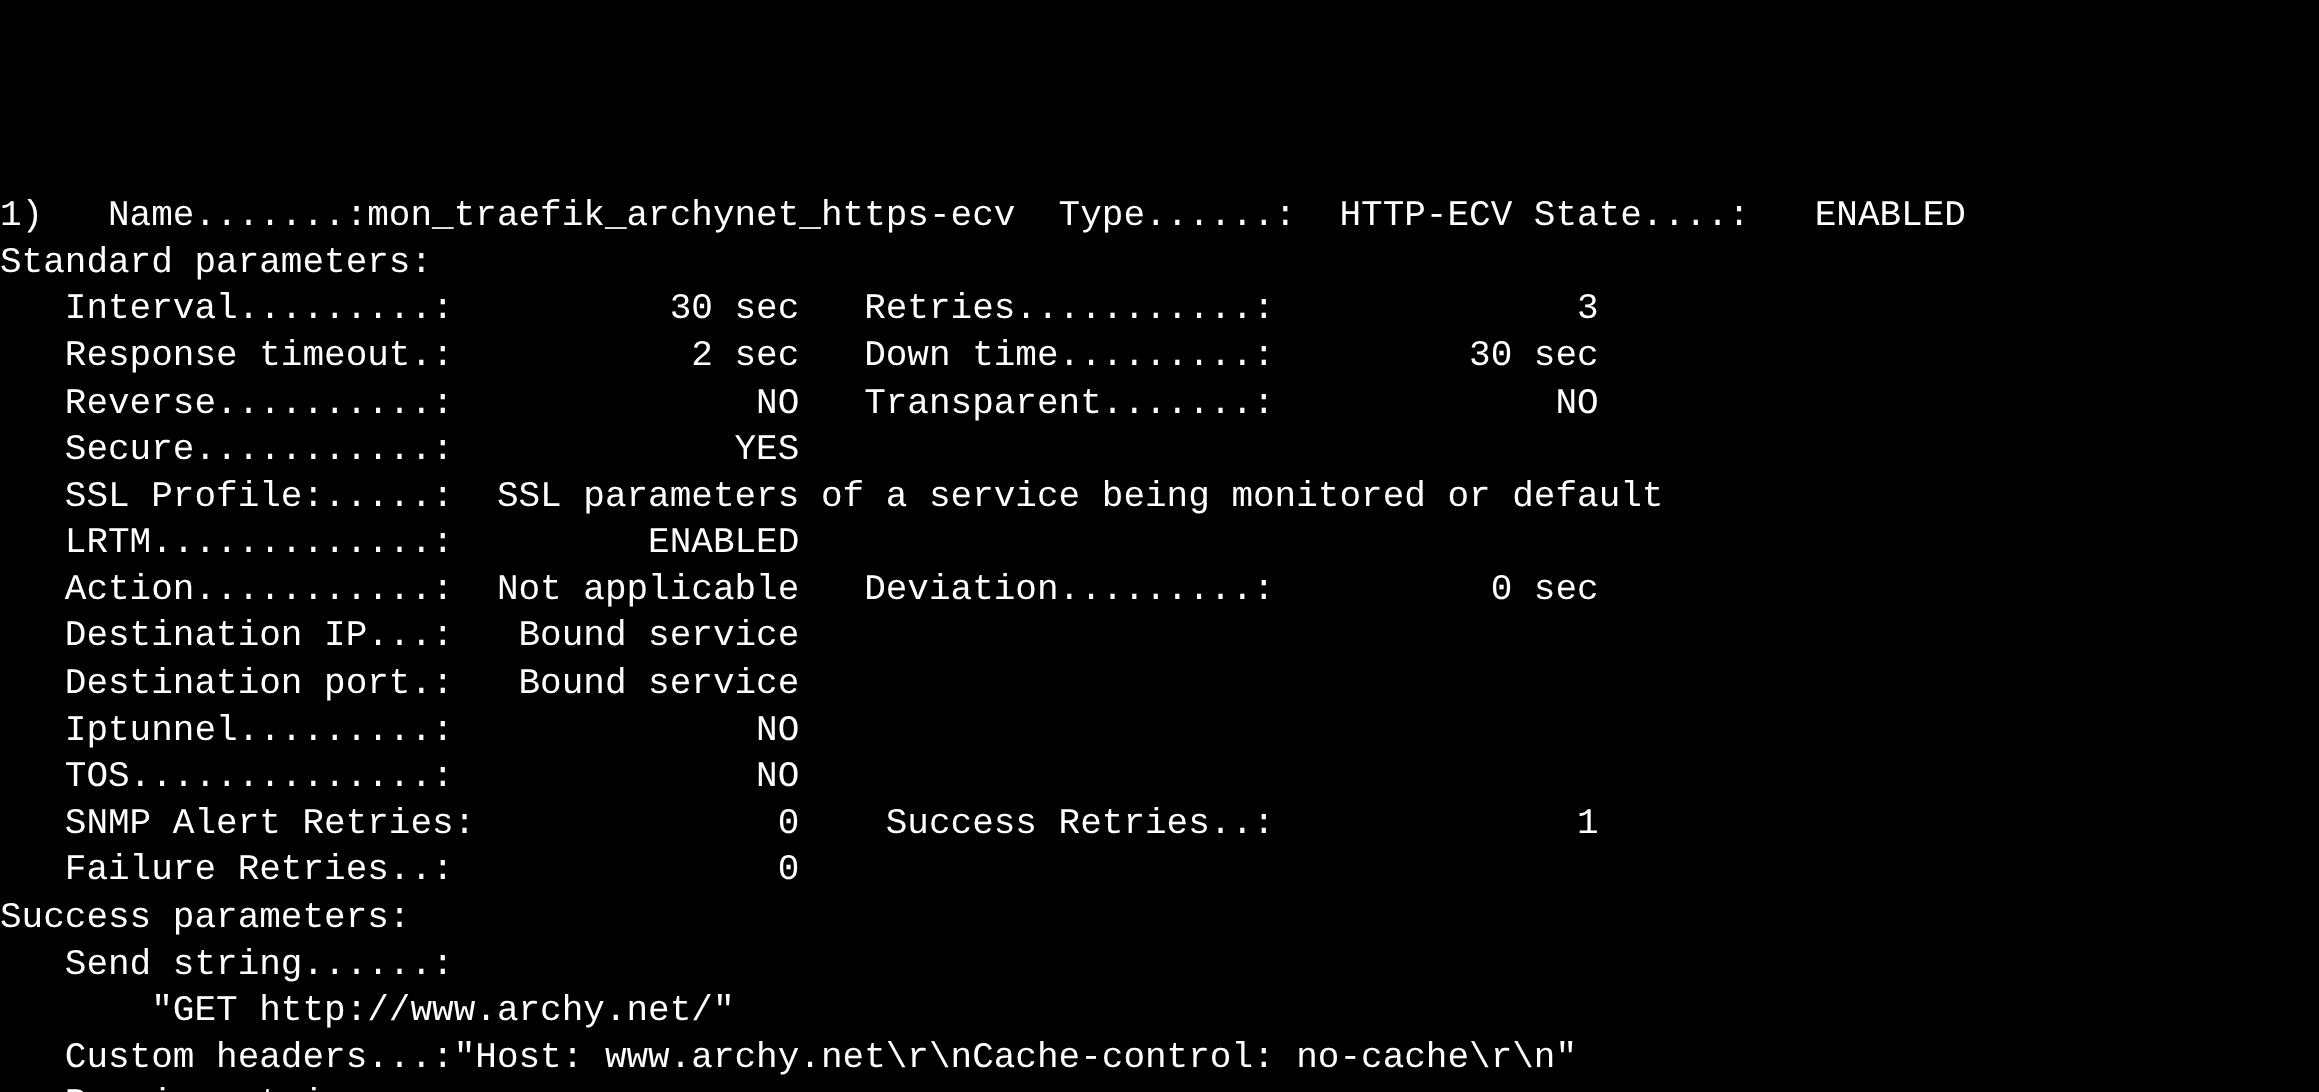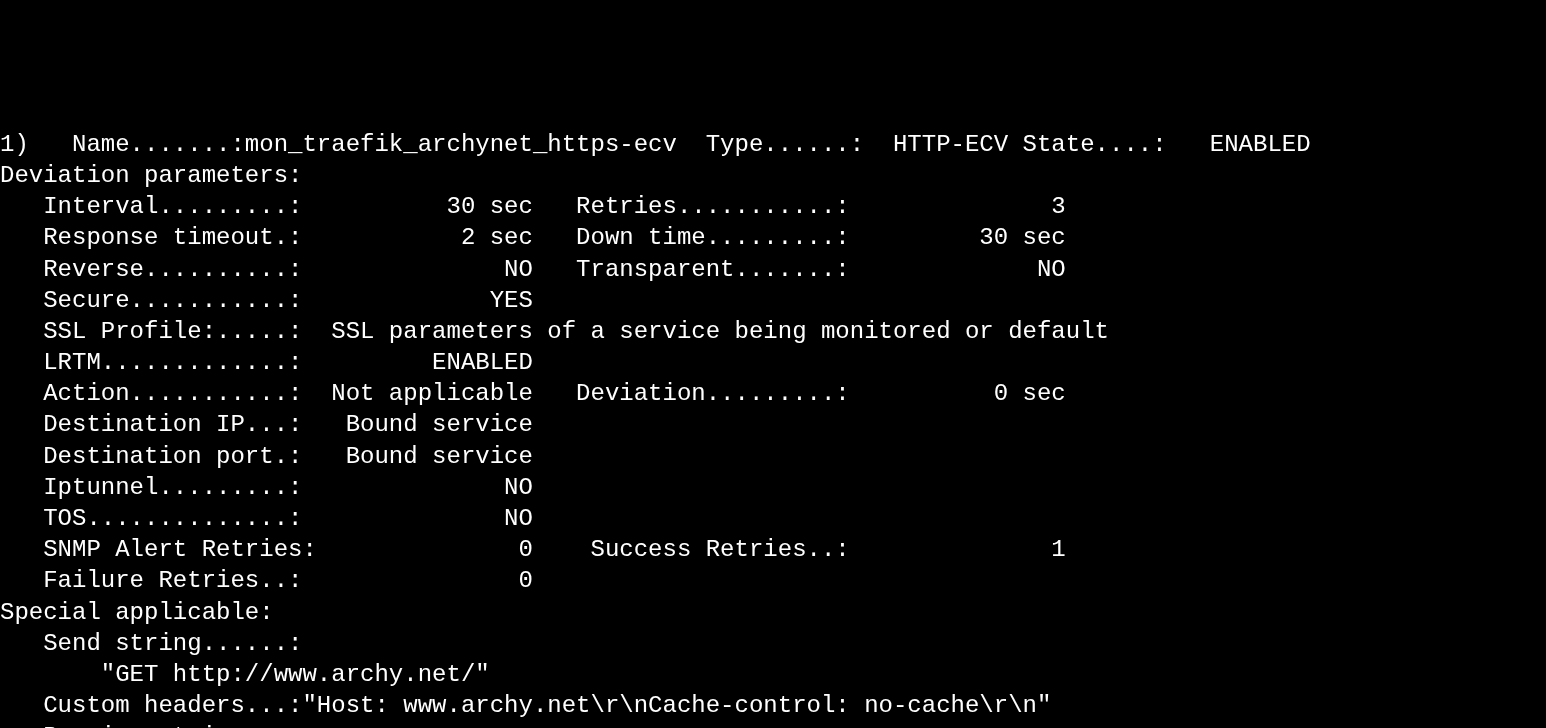--- a/index.html
+++ b/index.html
@@ -22,35 +22,35 @@
     .terminal {
       white-space: pre;
     }
   </style>
 </head>
 <body>
 
 
 
 <div class="terminal"><span id="header-line">1)   Name.......:mon_traefik_archynet_https-ecv  Type......:  HTTP-ECV State....:   ENABLED</span>
-<span>Deviation parameters:</span>
+<span>Standard parameters:</span>
 <span id="std-rows">   Interval.........:          30 sec   Retries...........:              3
    Response timeout.:           2 sec   Down time.........:         30 sec
    Reverse..........:              NO   Transparent.......:             NO
    Secure...........:             YES
    SSL Profile:.....:  SSL parameters of a service being monitored or default
    LRTM.............:         ENABLED
    Action...........:  Not applicable   Deviation.........:          0 sec
    Destination IP...:   Bound service
    Destination port.:   Bound service
    Iptunnel.........:              NO
    TOS..............:              NO
    SNMP Alert Retries:              0    Success Retries..:              1
    Failure Retries..:               0</span>
-<span>Special applicable:</span>
+<span>Success parameters:</span>
 <span id="special-block">   Send string......:
        "GET http://www.archy.net/"
    Custom headers...:"Host: www.archy.net\r\nCache-control: no-cache\r\n"
    Receive string...:
        "200"</span></div>
 
 
 
 
 </body></html>

